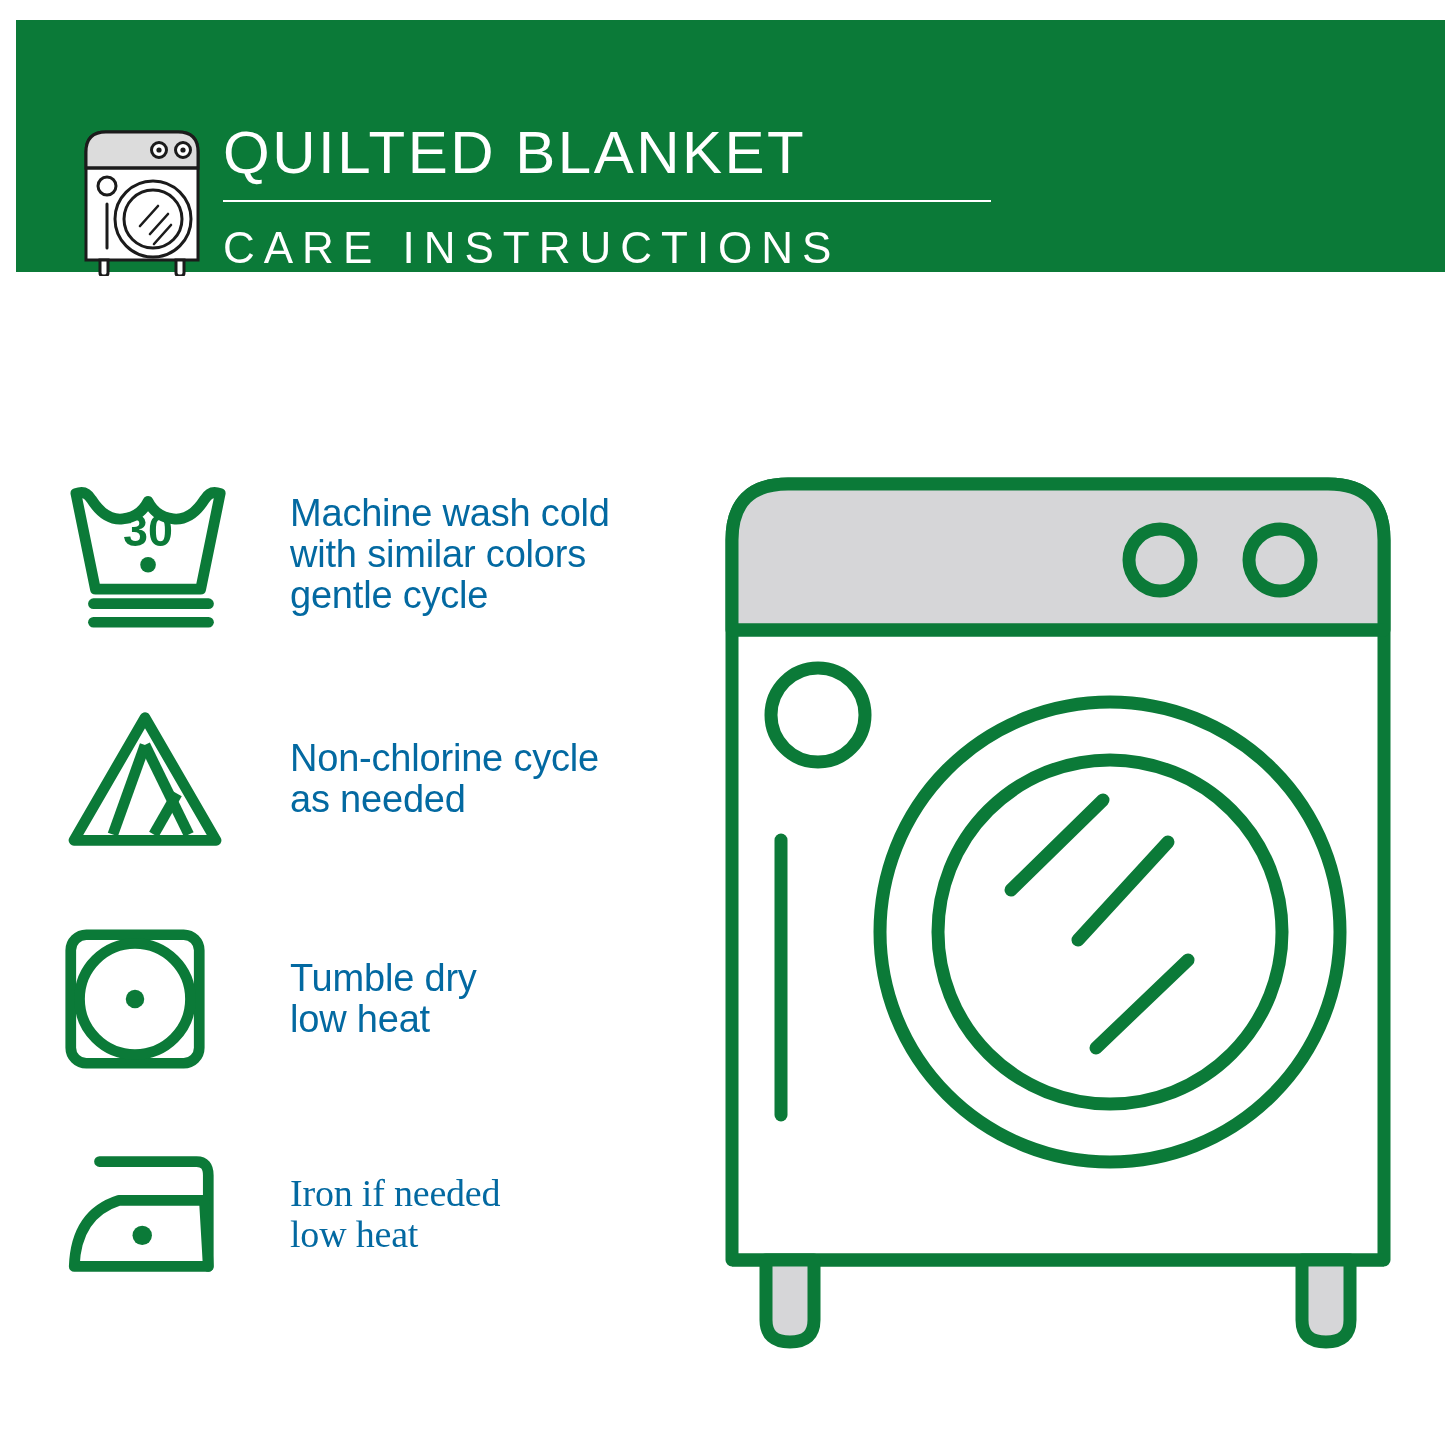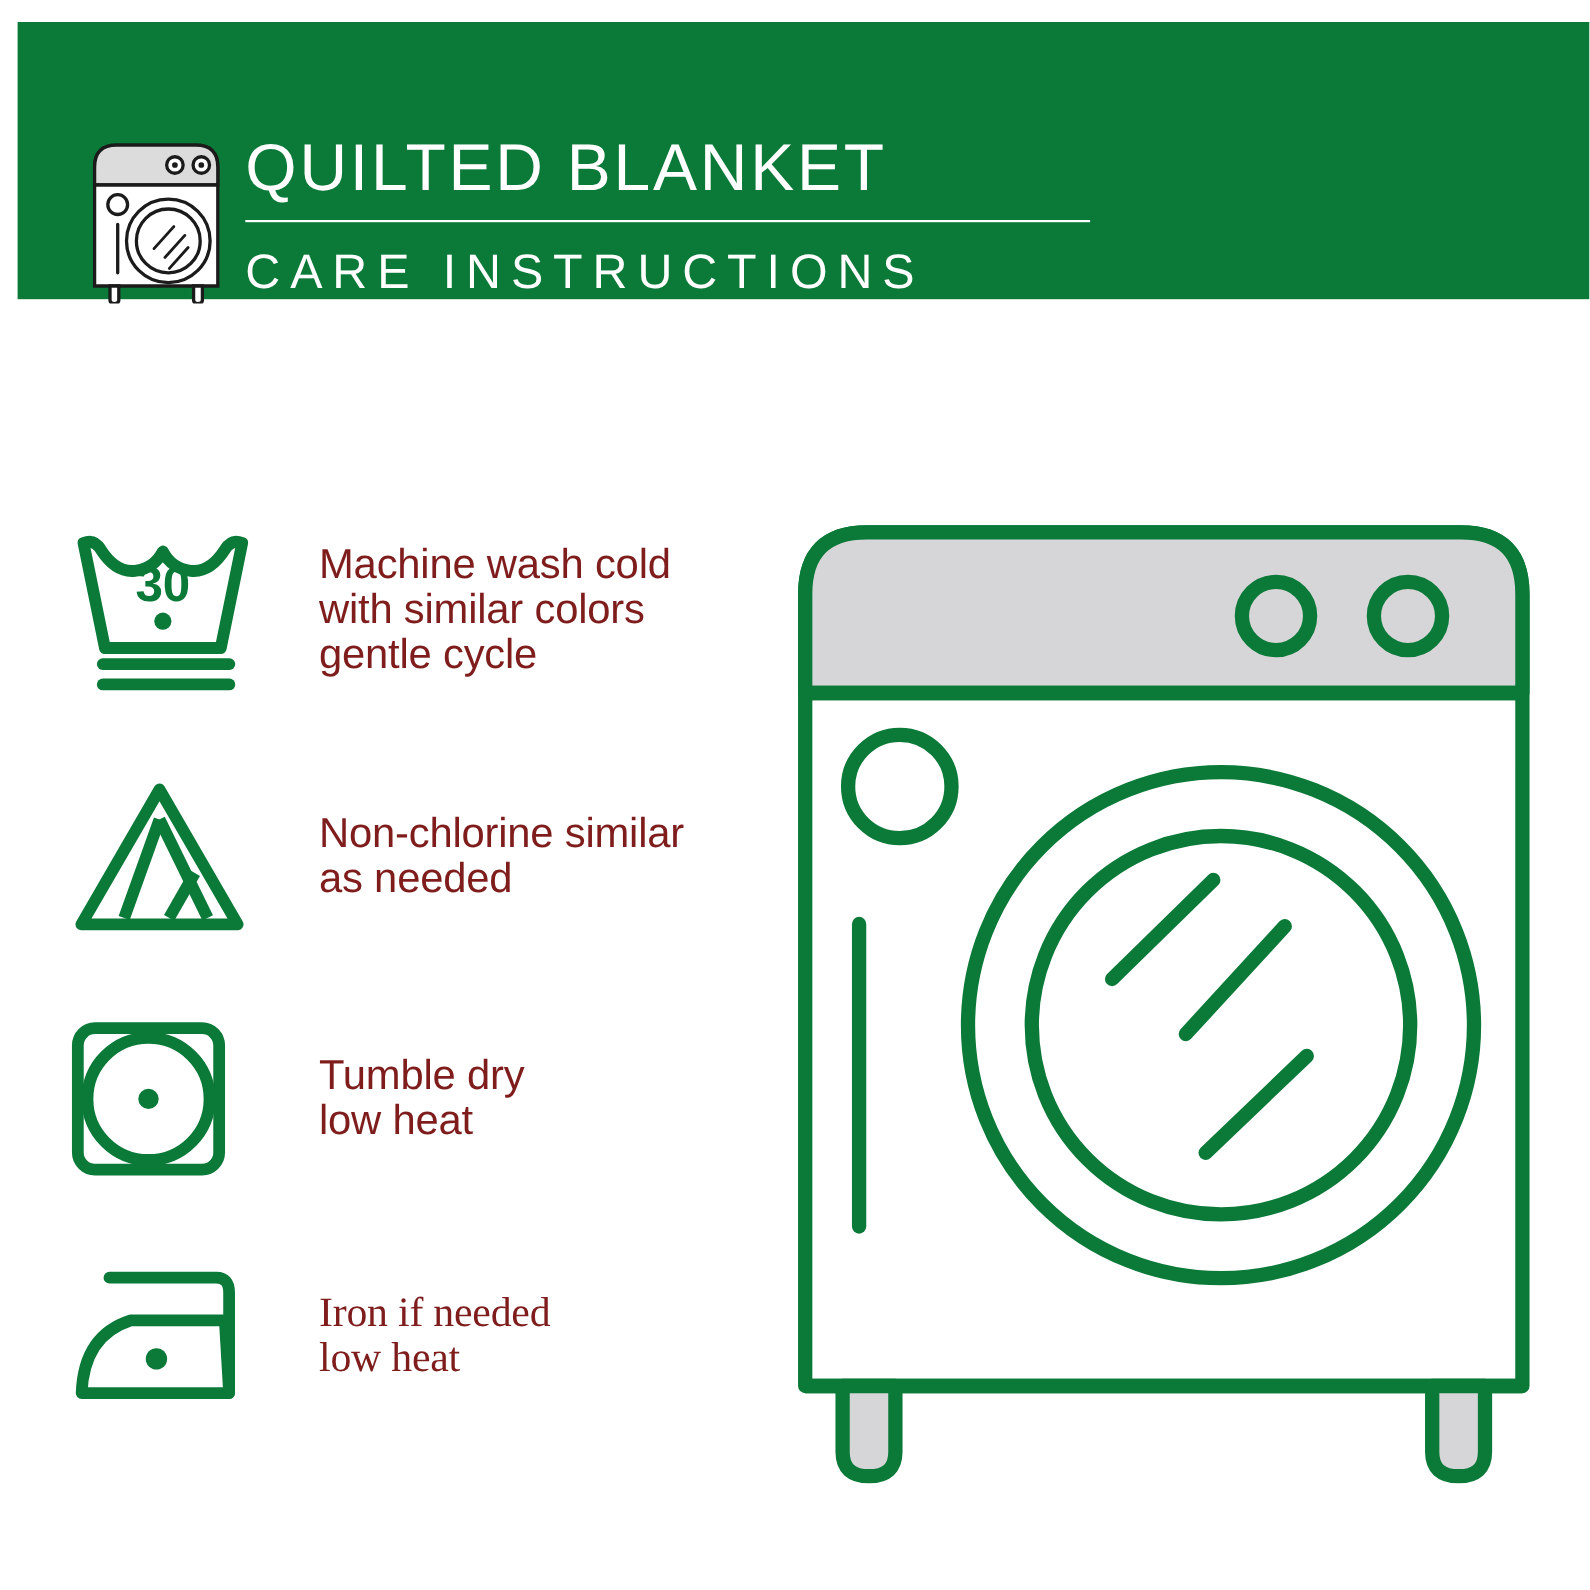--- a/index.html
+++ b/index.html
@@ -81,21 +81,21 @@
   .care-icon {
     width: 180px;
     min-width: 180px;
     margin-left: 62px;
     display: flex;
     align-items: center;
     justify-content: flex-start;
   }
   .care-text {
     margin-left: 48px;
-    color: #7f1d1d;
+    color: #0369a1;
     font-size: 38px;
     line-height: 41px;
     font-weight: 400;
     letter-spacing: -0.2px;
   }
   .care-text .tline { display: block; white-space: nowrap; }
 
   #care-row-0 { top: 130px; }
   #care-row-1 { top: 360px; }
   #care-row-2 { top: 580px; }
@@ -181,21 +181,21 @@
 
           <path d="M85 12 L158 138 L12 138 Z" fill="none" stroke="#0b7a38" stroke-width="11" stroke-linejoin="round"></path>
 
           <line x1="85" y1="40" x2="130" y2="132" stroke="#0b7a38" stroke-width="11" stroke-linecap="butt"></line>
           <line x1="60" y1="132" x2="108" y2="38" stroke="#0b7a38" stroke-width="0"></line>
           <path d="M85 40 L52 132" stroke="#0b7a38" stroke-width="11" fill="none"></path>
           <path d="M118 90 L94 132" stroke="#0b7a38" stroke-width="11" fill="none"></path>
         </svg>
       </div>
       <div class="care-text">
-        <span class="tline">Non-chlorine similar</span>
+        <span class="tline">Non-chlorine cycle</span>
         <span class="tline">as needed</span>
       </div>
     </div>
 
     <div class="care-row" id="care-row-2">
       <div class="care-icon">
         <svg viewBox="0 0 150 150" width="146" height="146" aria-hidden="true">
           <rect x="9" y="9" width="132" height="132" rx="16" ry="16" fill="none" stroke="#0b7a38" stroke-width="11"></rect>
           <circle cx="75" cy="75" r="57" fill="none" stroke="#0b7a38" stroke-width="11"></circle>
           <circle cx="75" cy="75" r="9.5" fill="#0b7a38"></circle>

